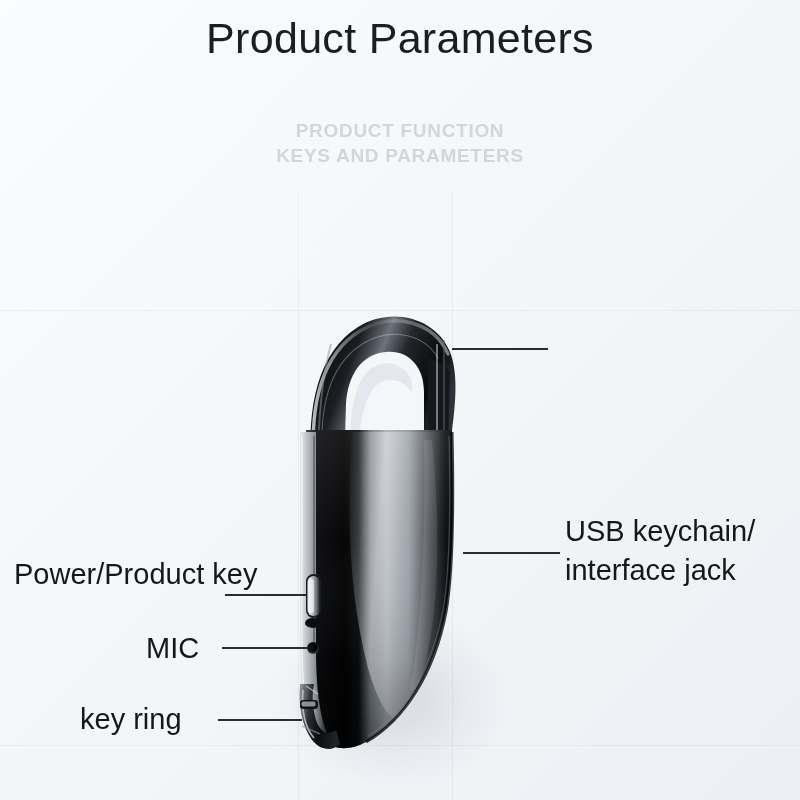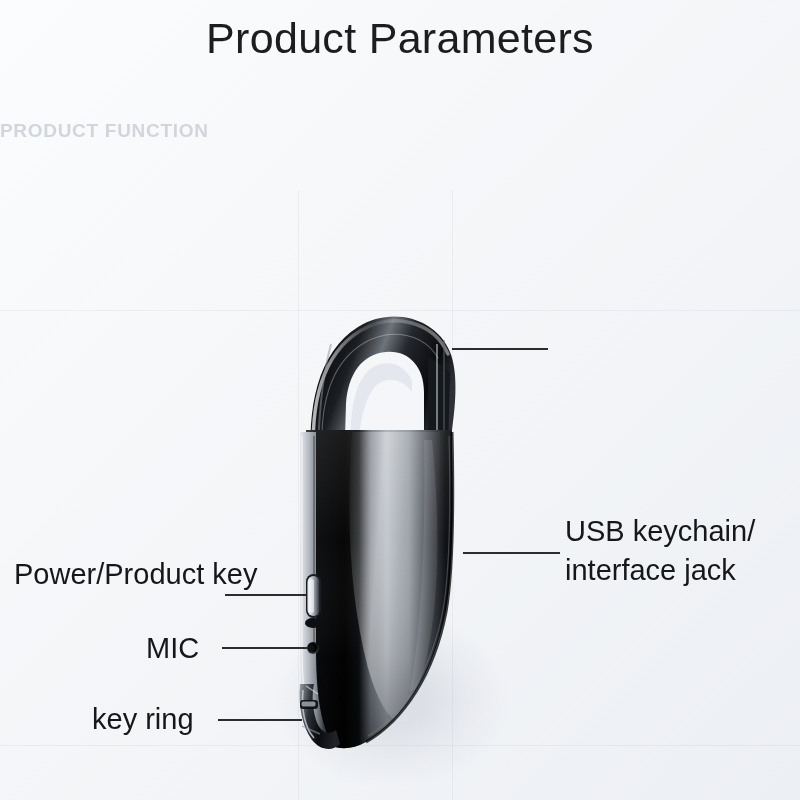--- a/index.html
+++ b/index.html
@@ -40,21 +40,21 @@
     font-weight: 400;
     letter-spacing: 0.3px;
     color: #1c1d1f;
     font-family: "Liberation Sans", sans-serif;
   }
   #subtitle {
     position: absolute;
     left: 0;
     top: 118px;
     width: 800px;
-    text-align: left;
+    text-align: center;
     font-size: 19px;
     font-weight: 700;
     letter-spacing: 0.7px;
     line-height: 25px;
     color: #d2d6dc;
     font-family: "Liberation Sans", sans-serif;
   }
   #subtitle span { display: block; }
 
   .callout {
@@ -84,20 +84,21 @@
 
   <div class="guide v" style="left:298px; top:190px; height:610px;"></div>
   <div class="guide v" style="left:452px; top:190px; height:610px;"></div>
   <div class="guide h" style="left:0px; top:310px; width:800px;"></div>
   <div class="guide h" style="left:0px; top:745px; width:800px;"></div>
 
   <div id="title">Product Parameters</div>
 
   <div id="subtitle">
     <span>PRODUCT FUNCTION</span>
+    <span>KEYS AND PARAMETERS</span>
   </div>
 
   <svg id="svg-stage" viewBox="0 0 800 800">
     <defs>
 
       <linearGradient id="bodyGrad" x1="0" y1="0" x2="1" y2="0">
         <stop offset="0.00" stop-color="#2b2e33"></stop>
         <stop offset="0.07" stop-color="#0a0b0d"></stop>
         <stop offset="0.26" stop-color="#020203"></stop>
         <stop offset="0.36" stop-color="#0b0d10"></stop>
@@ -306,17 +307,17 @@
   </div>
 
   <div class="callout" style="left:14px; top:555px;">
     <span>Power/Product key</span>
   </div>
 
   <div class="callout" style="left:146px; top:629px;">
     <span>MIC</span>
   </div>
 
-  <div class="callout" style="left:92px; top:700px;">
+  <div class="callout" style="left:80px; top:700px;">
     <span>key ring</span>
   </div>
 
 </div>
 
 </body></html>

